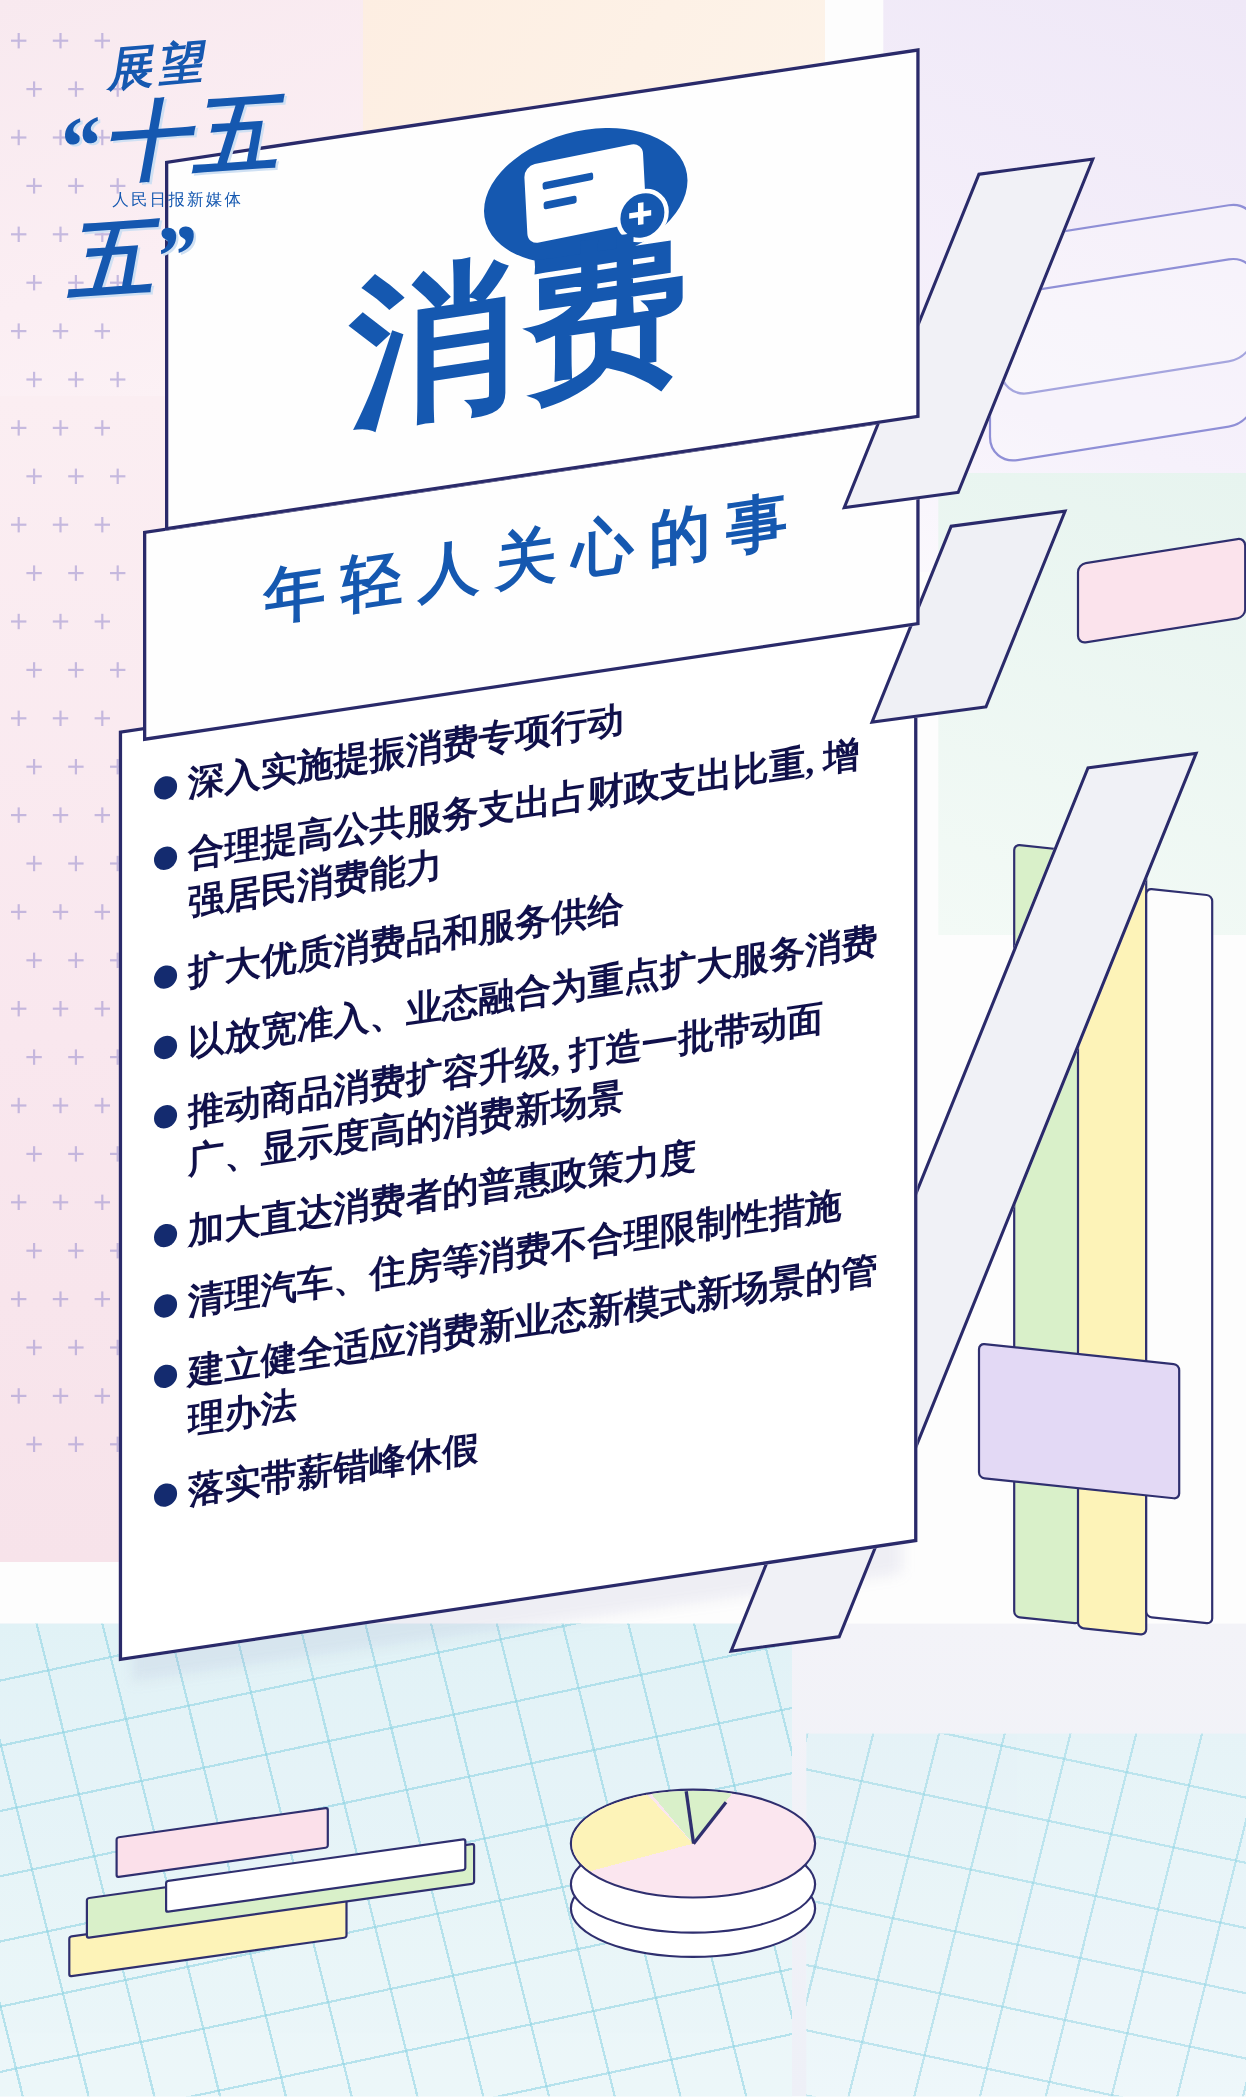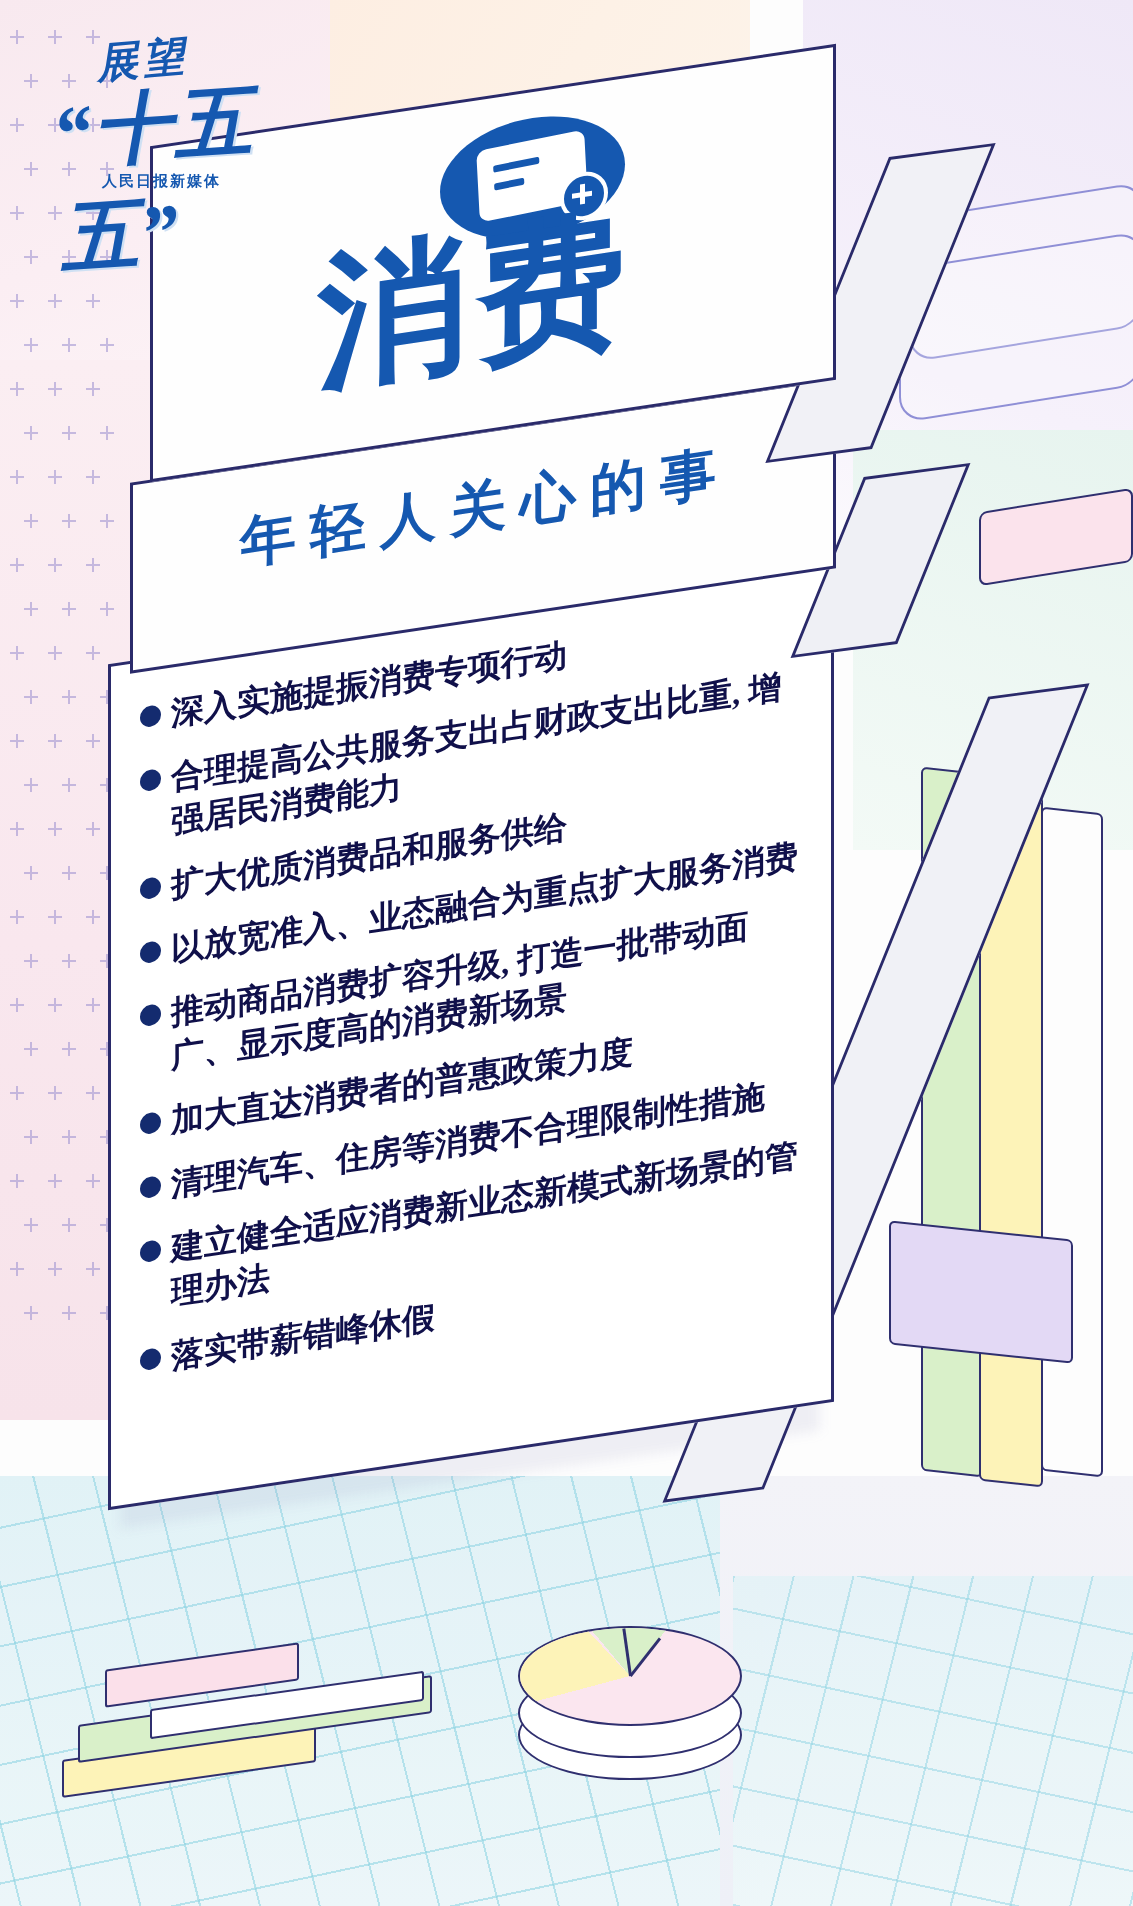--- a/index.html
+++ b/index.html
@@ -131,21 +131,21 @@
   }
   .logo-line2{
     position:absolute;left:16px;top:52px;
     font-family:"Liberation Serif",serif;font-weight:bold;font-style:italic;
     font-size:78px;color:#1558b0;letter-spacing:2px;
     transform:rotate(-4deg);
     text-shadow:2px 2px 0 #cfe0f3;
   }
   .logo-sub{
     position:absolute;left:62px;top:150px;
-    font-size:15px;color:#1558b0;letter-spacing:2px;font-weight:bold;
+    font-size:15px;color:#1558b0;letter-spacing:2px;font-weight:normal;
   }
 
   
   .icon-circle{
     position:absolute;left:440px;top:118px;width:185px;height:120px;
     background:#1558b0;border-radius:50%;
     transform:skewY(-8.5deg);
   }
   .icon-card{
     position:absolute;left:478px;top:140px;width:108px;height:72px;

